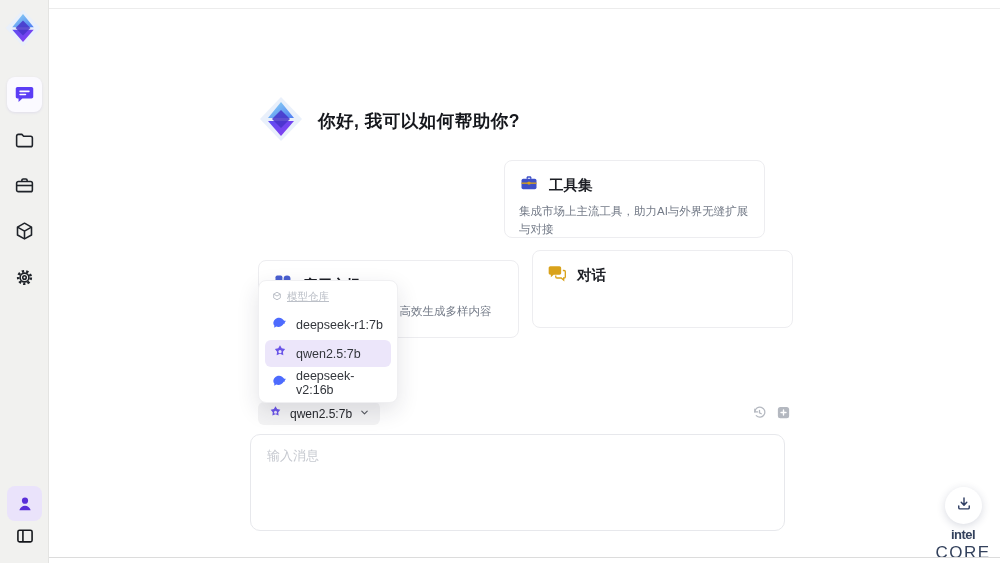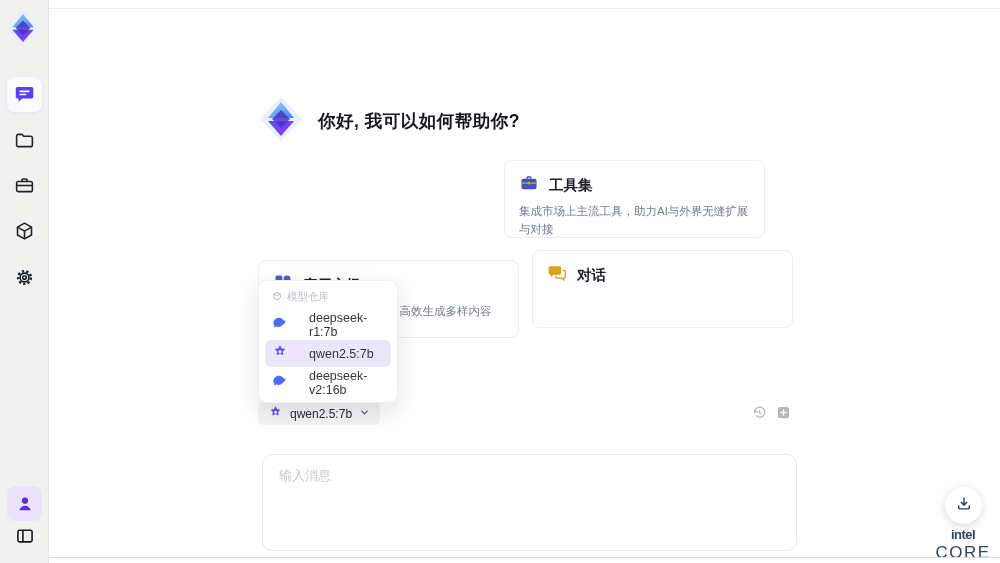--- a/index.html
+++ b/index.html
@@ -27,35 +27,35 @@
     border-radius:8px; padding:12px 14px; cursor:pointer; }
   .card-head { display:flex; align-items:center; gap:10px; }
   .card-title { font-size:14.5px; font-weight:bold; color:#1c1e24; }
   .card-desc { margin-top:6px; font-size:11.5px; line-height:1.55; color:#747b88; }
 
   
   .dropdown { position:absolute; left:258px; top:280px; width:140px; background:#fff;
     border:1px solid #f0f0f2; border-radius:8px; padding:6px;
     box-shadow:0 8px 22px rgba(30,30,60,.12); z-index:10; }
   .dd-header { display:flex; align-items:center; gap:5px; padding:3px 7px 5px;
-    font-size:10.5px; color:#bcc0c8; }
-  .dd-item { display:flex; align-items:center; gap:21px; height:27px; padding:0 7px;
+    font-size:10.5px; color:#bcc0c8;text-decoration:underline; }
+  .dd-item { display:flex; align-items:center; gap:8px; height:27px; padding:0 7px;
     border-radius:6px; font-size:12.5px; color:#33363c; cursor:pointer; margin-top:2px; }
   .dd-item.selected { background:#ece6fa; }
 
   
   .model-pill { position:absolute; left:258px; top:402px; height:23px; background:#f3f3f4;
     border-radius:6px; display:flex; align-items:center; gap:7px; padding:0 10px;
     font-size:12px; color:#26282c; cursor:pointer; }
   .chat-actions { position:absolute; left:752px; top:405px; display:flex; gap:9px; }
   .chat-actions span { cursor:pointer; display:flex; }
 
   
-  .composer { position:absolute; left:262px; top:434px; width:535px; height:97px;
-    background:#fff; border:1px solid #e7e8ec; border-radius:10px;margin-top:20px; }
+  .composer { position:absolute; left:250px; top:434px; width:535px; height:97px;
+    background:#fff; border:1px solid #e7e8ec; border-radius:10px; }
   .composer textarea { position:absolute; left:16px; top:12px; width:500px; height:44px;
     border:none; outline:none; resize:none; font-size:13px; color:#333;
     font-family:"Liberation Sans","DejaVu Sans",sans-serif; }
   .composer textarea::placeholder { color:#c6c9d0; }
   .composer-bar { position:absolute; left:14px; right:14px; bottom:10px; height:22px;
     display:flex; align-items:center; }
   .deepthink { display:flex; align-items:center; gap:5px; height:21px; padding:0 8px;
     border:1px solid #e1e2e7; border-radius:11px; font-size:11px; color:#4c5158; cursor:pointer; }
   .tool-icons { display:flex; align-items:center; gap:13px; margin-left:15px; color:#9aa0aa; }
   .tool-icons span { cursor:pointer; display:flex; align-items:center; font-size:13px; }

